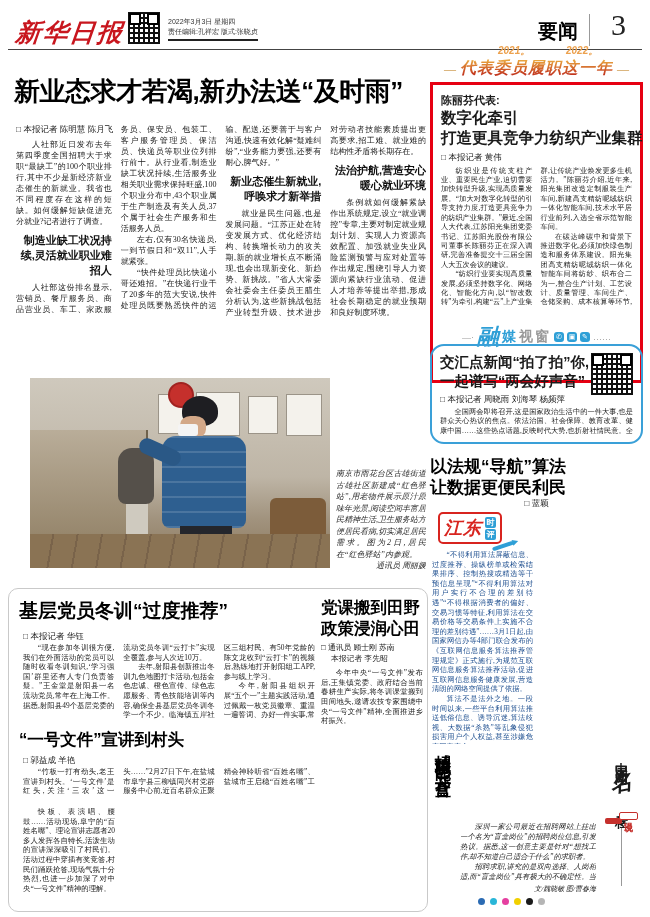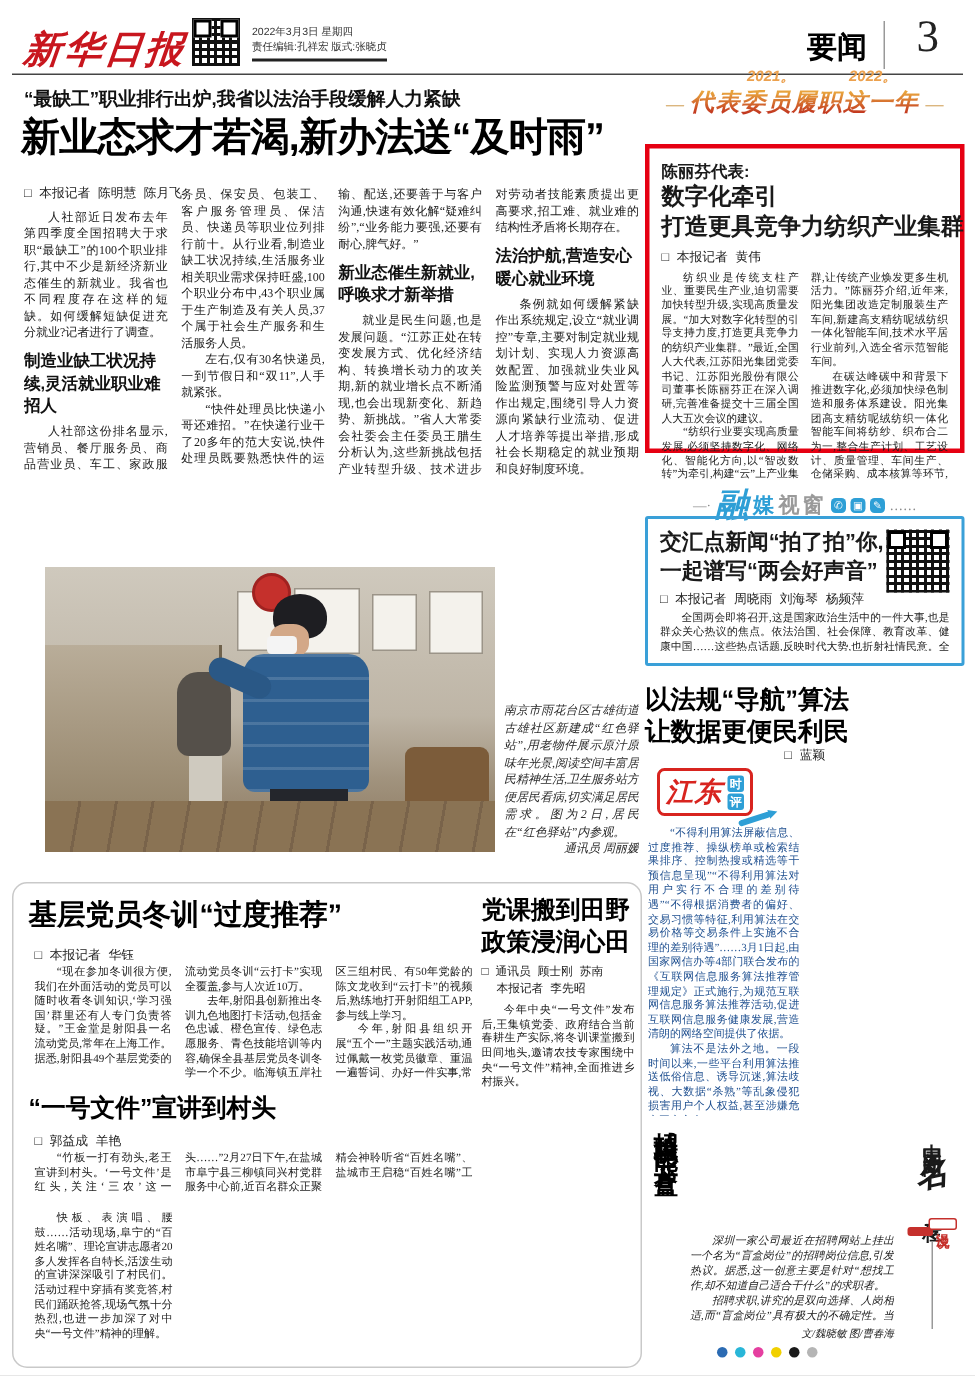--- a/index.html
+++ b/index.html
@@ -1,22 +1,22 @@
 <!DOCTYPE html>
 <html><head>
 <meta charset="utf-8">
 <style>
   *{box-sizing:border-box;margin:0;padding:0}
   body{background:#d9d9d9;font-family:"Liberation Serif",serif}
   .page{position:relative;width:650px;height:917px;margin:0 auto;background:#fff;overflow:hidden;color:#1a1a1a;outline:1px solid #c9c9c9}
   .abs{position:absolute}
-  .byline{font-family:Liberation Mono, monospace;font-size:8.5px;color:#222;white-space:nowrap}
+  .byline{font-family:Liberation Sans, sans-serif;font-size:8.5px;color:#222;white-space:nowrap}
   .body-text{font-size:8px;line-height:11px;text-align:justify;overflow:hidden}
   .body-text p{text-indent:2em;margin:0}
-  .body-text h4.sub{font:800 11px "Liberation Sans",sans-serif;text-align:left;text-indent:0;margin:6px 0 4px;color:#111}
+  .body-text h4.sub{font:800 11px "Liberation Sans",sans-serif;text-align:right;text-indent:0;margin:6px 0 4px;color:#111}
   .c2{column-count:2;column-gap:8px;height:100%}
   .c3{column-count:3;column-gap:9px;height:100%}
   .c4{column-count:4;column-gap:9px;height:100%}
   
   .rule{border-bottom:1.5px solid #444}
   .logo{font:italic 900 25px "Liberation Serif",serif;color:#c8161e;letter-spacing:2px;transform:skewX(-6deg)}
   .qr{position:relative;background:
       repeating-linear-gradient(0deg,#111 0 2px,transparent 2px 5px),
       repeating-linear-gradient(90deg,#111 0 2px,#fff 2px 5px)}
   .qr::before,.qr::after{content:"";position:absolute;width:8px;height:8px;border:2px solid #000;background:#fff}
@@ -38,21 +38,21 @@
   .redbox .label{font:800 11px "Liberation Sans",sans-serif}
   .redbox .t{font:800 15.5px "Liberation Sans",sans-serif;line-height:1.28;white-space:nowrap}
   .small-body{font-size:7.2px;line-height:9.4px;text-align:justify;overflow:hidden}
   .small-body p{text-indent:2em}
   
   .rm-head{display:flex;align-items:center;justify-content:center;gap:3px;color:#8a8a8a;font-size:9px}
   .rm-big{font:italic 900 22px "Liberation Serif",serif;color:#2e9fd6}
   .rm-mid{font:800 14px "Liberation Sans",sans-serif;color:#2e9fd6}
   .rm-tail{font:700 14px "Liberation Sans",sans-serif;color:#9a9a9a;letter-spacing:2px}
   .rm-ic{display:inline-block;width:10px;height:10px;border-radius:3px;background:#2e9fd6;color:#fff;font-size:7px;line-height:10px;text-align:center}
-  .bluebox{border:2px solid #3aa0d8;border-radius:2px;padding:7px 8px}
+  .bluebox{border:2px solid #3aa0d8;border-radius:14px;padding:7px 8px}
   .bluebox .t{font:800 14.5px "Liberation Sans",sans-serif;line-height:1.3;white-space:nowrap}
   
   .jd{display:flex;align-items:center;gap:3px;border:2px solid #d8241f;border-radius:5px;padding:2px 4px;background:#fff}
   .jd .l{font:italic 900 18px "Liberation Serif",serif;color:#d8241f;letter-spacing:1px}
   .jd .r{display:flex;flex-direction:column;gap:1px}
   .jd .r span{display:block;width:11px;height:11px;background:#2e9fd6;color:#fff;font:700 8px/11px "Liberation Sans",sans-serif;text-align:center;border-radius:2px}
   .pen{position:absolute;right:-14px;bottom:-6px;width:22px;height:4px;background:#2e9fd6;border-radius:2px;transform:rotate(-18deg)}
   .pen::after{content:"";position:absolute;right:-5px;top:-1px;border-left:6px solid #2e9fd6;border-top:3px solid transparent;border-bottom:3px solid transparent}
   .comm{color:#1d4e8f}
   .comm p{text-indent:2em}
@@ -102,21 +102,20 @@
     <div class="abs qr" style="left:120px;top:4px;width:32px;height:32px"></div>
     <div class="abs dateblock" style="left:160px;top:9px">
       <div>2022年3月3日 星期四</div>
       <div>责任编辑:孔祥宏 版式:张晓贞</div>
     </div>
     <div class="abs section-name" style="right:64px;top:10px">要闻</div>
     <div class="abs" style="right:52px;top:6px;width:1px;height:32px;background:#999"></div>
     <div class="abs page-no" style="right:16px;top:0">3</div>
   </div>
 
-  <div class="abs kicker" style="left:16px;top:58px">“最缺工”职业排行出炉,我省以法治手段缓解人力紧缺</div>
   <div class="abs headline" style="left:14px;top:74px;width:412px">新业态求才若渴,新办法送“及时雨”</div>
   <div class="abs body-text" style="left:16px;top:124px;width:410px;height:248px">
     <div class="c4">
       <div class="byline" style="margin-bottom:4px">□ 本报记者 陈明慧 陈月飞</div>
       <div>
           <p>人社部近日发布去年第四季度全国招聘大于求职“最缺工”的100个职业排行,其中不少是新经济新业态催生的新就业。我省也不同程度存在这样的短缺。如何缓解短缺促进充分就业?记者进行了调查。</p>
           <h4 class="sub">制造业缺工状况持续,灵活就业职业难招人</h4>
           <p>人社部这份排名显示,营销员、餐厅服务员、商品营业员、车工、家政服务员、保安员、包装工、客户服务管理员、保洁员、快递员等职业位列排行前十。从行业看,制造业缺工状况持续,生活服务业相关职业需求保持旺盛,100个职业分布中,43个职业属于生产制造及有关人员,37个属于社会生产服务和生活服务人员。</p>
           <p>左右,仅有30名快递员,一到节假日和“双11”,人手就紧张。</p>
           <p>“快件处理员比快递小哥还难招。”在快递行业干了20多年的范大安说,快件处理员既要熟悉快件的运输、配送,还要善于与客户沟通,快速有效化解“疑难纠纷”,“业务能力要强,还要有耐心,脾气好。”</p>
@@ -154,21 +153,21 @@
   </div>
 
   <span class="abs banner-year" style="left:498px;top:44px">2021。</span>
   <span class="abs banner-year" style="left:566px;top:44px">2022。</span>
   <div class="abs" style="left:430px;top:58px;width:213px;text-align:center">
     <span class="banner-dash">—</span>
     <span class="banner-title">代表委员履职这一年</span>
     <span class="banner-dash">—</span>
   </div>
 
-  <div class="abs redbox" style="left:430px;top:96px;width:213px;height:206px">
+  <div class="abs redbox" style="left:430px;top:82px;width:213px;height:301px">
     <div class="label">陈丽芬代表:</div>
     <div class="t">数字化牵引</div>
     <div class="t">打造更具竞争力纺织产业集群</div>
     <div class="byline" style="margin:4px 0 3px">□ 本报记者 黄伟</div>
     <div class="small-body" style="height:150px">
       <div class="c2">
           <p>纺织业是传统支柱产业、重要民生产业,迫切需要加快转型升级,实现高质量发展。“加大对数字化转型的引导支持力度,打造更具竞争力的纺织产业集群。”最近,全国人大代表,江苏阳光集团党委书记、江苏阳光股份有限公司董事长陈丽芬正在深入调研,完善准备提交十三届全国人大五次会议的建议。</p>
           <p>“纺织行业要实现高质量发展,必须坚持数字化、网络化、智能化方向,以“智改数转”为牵引,构建“云”上产业集群,让传统产业焕发更多生机活力。”陈丽芬介绍,近年来,阳光集团改造定制服装生产车间,新建高支精纺呢绒纺织一体化智能车间,技术水平居行业前列,入选全省示范智能车间。</p>
           <p>在碳达峰碳中和背景下推进数字化,必须加快绿色制造和服务体系建设。阳光集团高支精纺呢绒纺织一体化智能车间将纺纱、织布合二为一,整合生产计划、工艺设计、质量管理、车间生产、仓储采购、成本核算等环节,使车间与公司各部门互联互通。相比传统纺织车间,产量提升30%,人工节省60%,实现经济效益与环保效益相统一。</p>
         </div>

